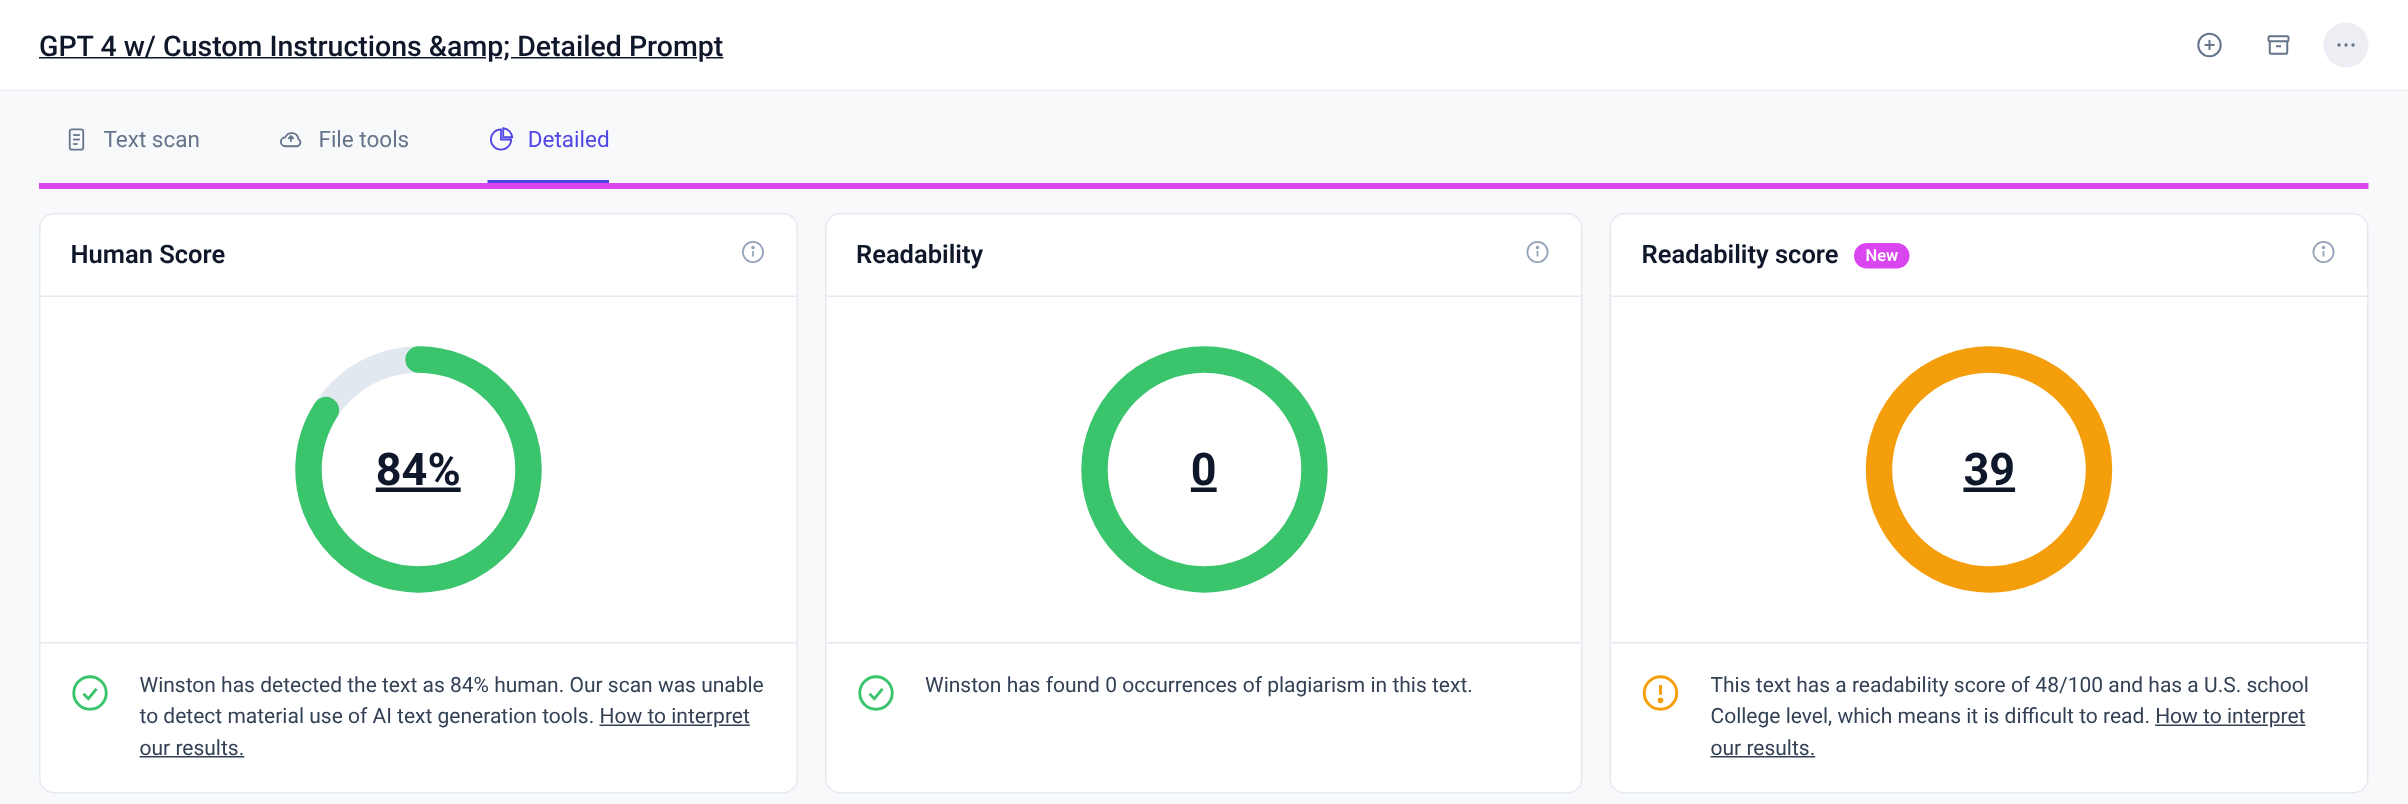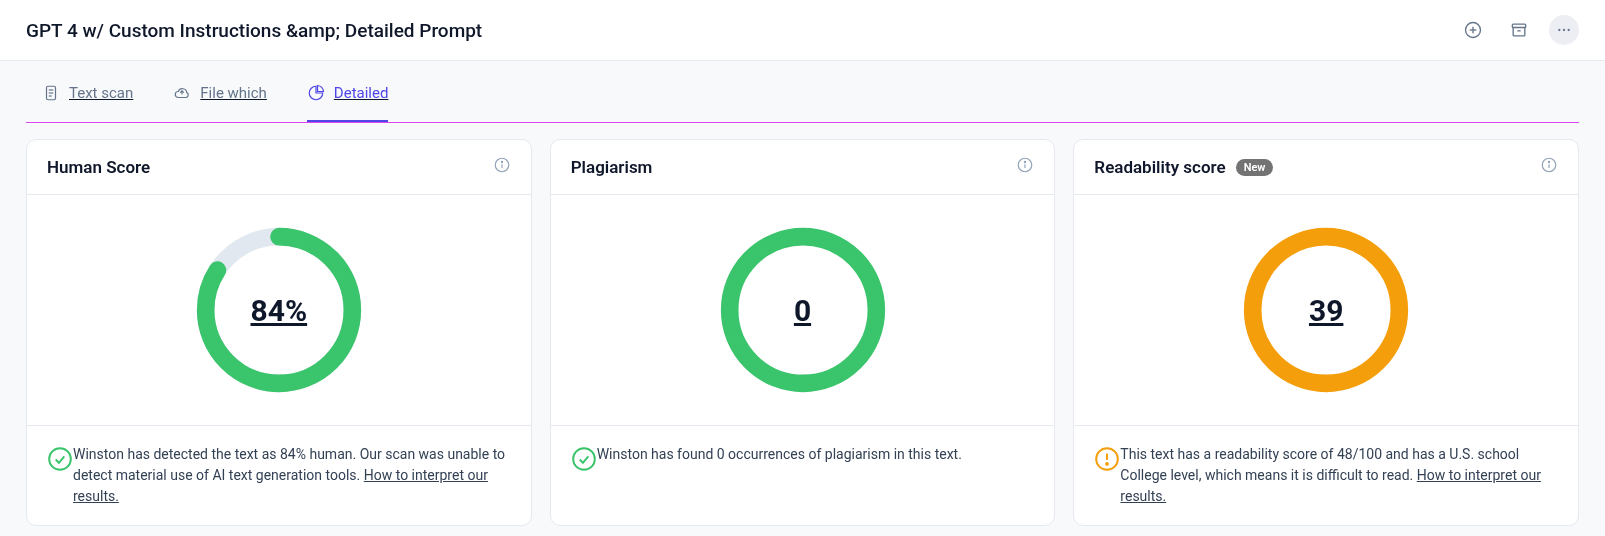--- a/index.html
+++ b/index.html
@@ -13,20 +13,21 @@
     display: flex;
     align-items: center;
     justify-content: space-between;
     padding: 14px 26px 14px 26px;
     border-bottom: 1px solid #e6e9ef;
   }
   .title {
     font-size: 19px;
     font-weight: 500;
     color: #0f172a;
+    text-decoration: underline;
   }
   .header-actions {
     display: flex;
     align-items: center;
     gap: 14px;
   }
   .icon-btn {
     width: 32px;
     height: 32px;
     display: flex;
@@ -46,24 +47,23 @@
     color: #64748b;
     cursor: pointer;
   }
   .content-wrap {
     background: #f8f9fb;
     padding: 0 26px 20px 26px;
     border-top: 1px solid transparent;
   }
   .tabs {
     display: flex;
-    gap: 40px;
+    gap: 52px;
     padding: 22px 16px 0 16px;
-    border-bottom: 1px solid #d946ef;
-    text-decoration: underline;
+    border-bottom: 4px solid #d946ef;
   }
   .tab {
     display: flex;
     align-items: center;
     gap: 9px;
     padding-bottom: 18px;
     font-size: 15px;
     color: #64748b;
     cursor: pointer;
     border-bottom: 2px solid transparent;
@@ -97,21 +97,21 @@
     display: flex;
     align-items: center;
     gap: 10px;
   }
   .card-title {
     font-size: 17px;
     font-weight: 600;
     color: #0f172a;
   }
   .badge-new {
-    background: #737373;
+    background: #d946ef;
     color: #fff;
     font-size: 11px;
     font-weight: 600;
     padding: 2px 8px;
     border-radius: 999px;
     text-align: center;
   }
   .info-icon {
     color: #94a3b8;
     cursor: pointer;
@@ -139,21 +139,21 @@
     justify-content: center;
     font-size: 30px;
     font-weight: 700;
     color: #0f172a;
     text-decoration: underline;
   }
   .card-footer {
     border-top: 1px solid #e6e9ef;
     padding: 18px 20px;
     display: flex;
-    gap: 0;
+    gap: 20px;
     align-items: flex-start;
   }
   .footer-icon {
     flex-shrink: 0;
     margin-top: 2px;
   }
   .footer-text {
     font-size: 14px;
     line-height: 1.5;
     color: #334155;
@@ -206,21 +206,21 @@
           <line x1="9" y1="16" x2="13" y2="16"></line>
         </svg>
       <span>Text scan</span>
     </div>
     <div class="tab">
       <svg width="18" height="18" viewBox="0 0 24 24" fill="none" stroke="currentColor" stroke-width="1.6">
           <path d="M7 18a4 4 0 0 1 0-8 6 6 0 0 1 11.5 1.5A3.5 3.5 0 0 1 17.5 18H7z"></path>
           <polyline points="12 14 12 9"></polyline>
           <polyline points="9.5 11.5 12 9 14.5 11.5"></polyline>
         </svg>
-      <span>File which</span>
+      <span>File tools</span>
     </div>
     <div class="tab active">
       <svg width="18" height="18" viewBox="0 0 24 24" fill="none" stroke="currentColor" stroke-width="1.6">
           <path d="M12 3a9 9 0 1 0 9 9h-9V3z"></path>
           <path d="M14 2v8h8a9 9 0 0 0-8-8z"></path>
         </svg>
       <span>Detailed</span>
     </div>
   </div>
 
@@ -258,21 +258,21 @@
         <div class="footer-text">
           <span>Winston has detected the text as 84% human. Our scan was unable to detect material use of AI text generation tools.</span>
           <a>How to interpret our results.</a>
         </div>
       </div>
     </div>
 
     <div class="card">
       <div class="card-header">
         <div class="card-title-wrap">
-          <span class="card-title">Plagiarism</span>
+          <span class="card-title">Readability</span>
         </div>
         <span class="info-icon">
           <svg width="18" height="18" viewBox="0 0 24 24" fill="none" stroke="currentColor" stroke-width="1.6">
               <circle cx="12" cy="12" r="9"></circle>
               <line x1="12" y1="11" x2="12" y2="16"></line>
               <circle cx="12" cy="8" r="0.8" fill="currentColor"></circle>
             </svg>
         </span>
       </div>
       <div class="ring-area">

